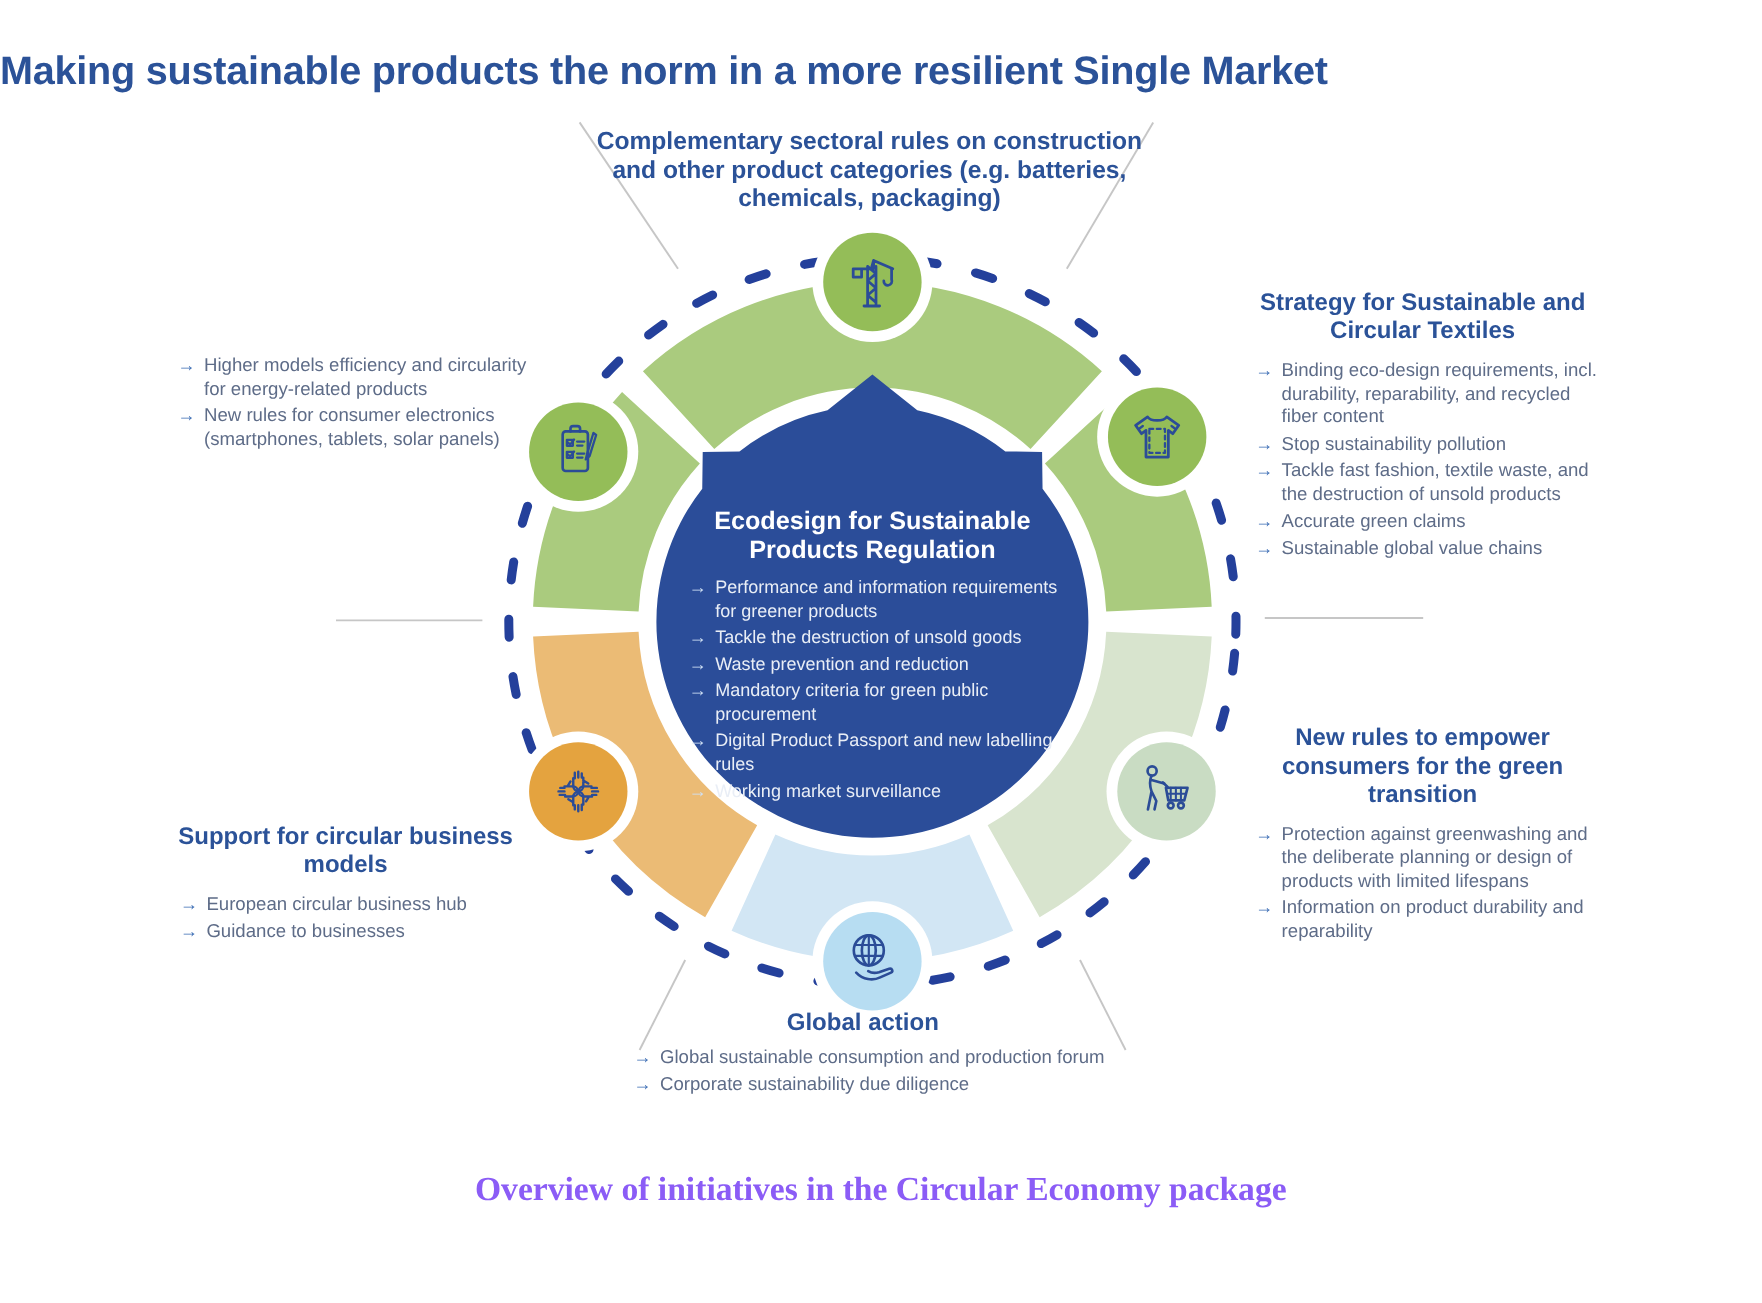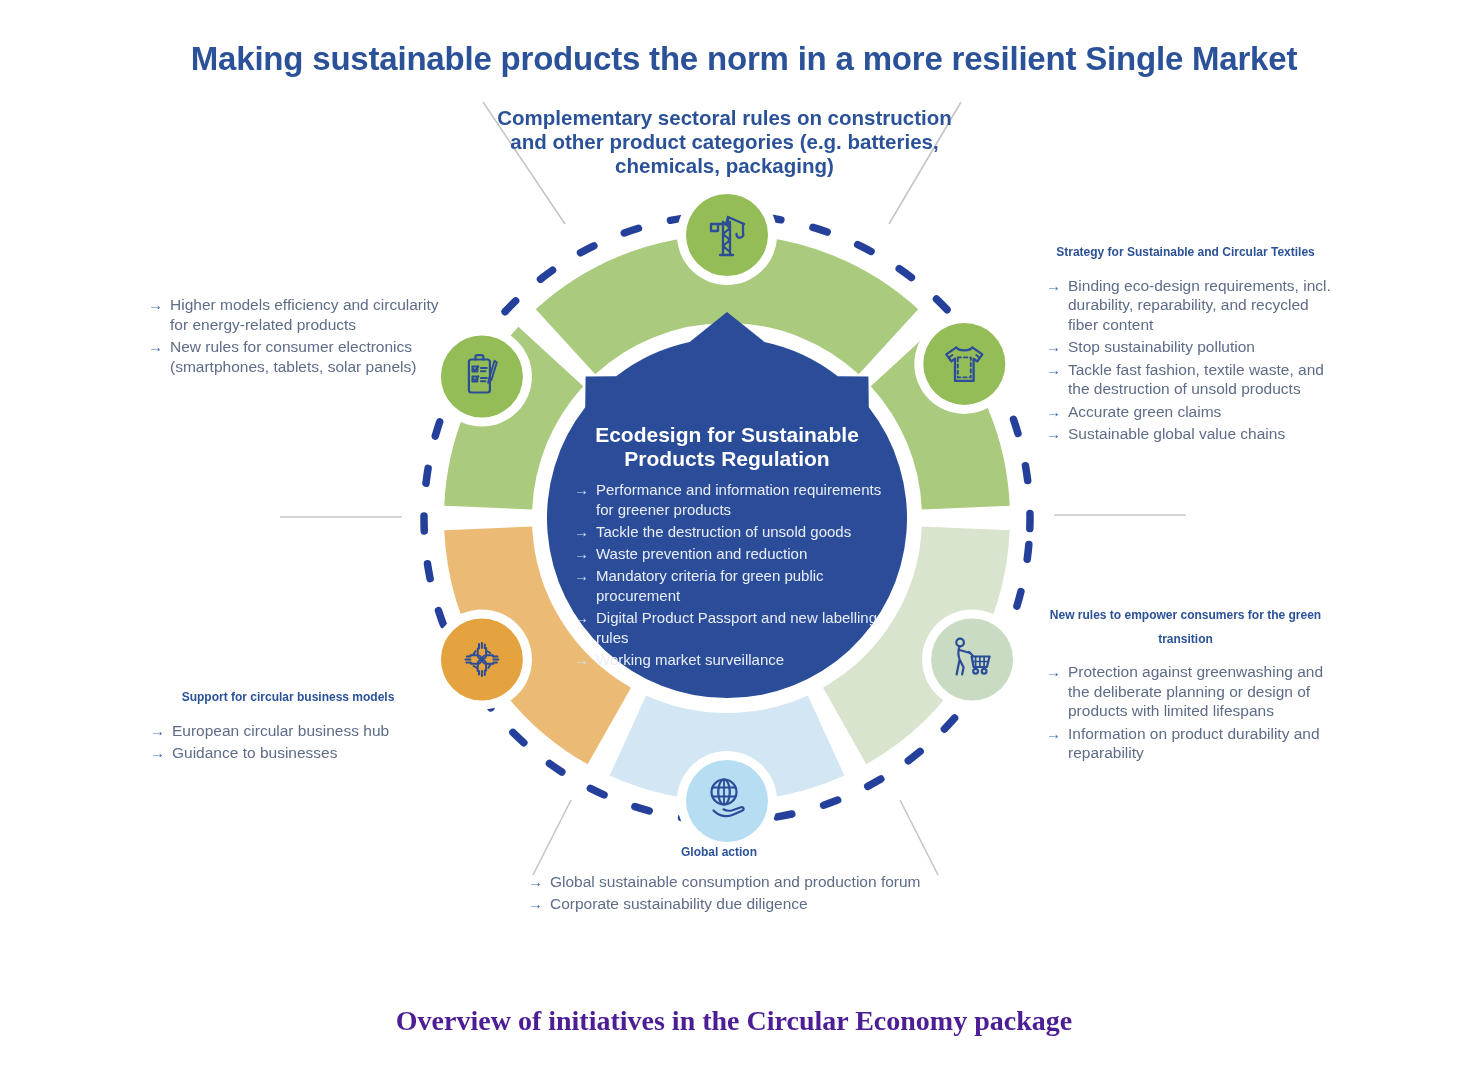--- a/index.html
+++ b/index.html
@@ -1,32 +1,32 @@
 <!DOCTYPE html>
 <html><head>
 <meta charset="utf-8">
 <style>
   html,body{margin:0;padding:0;background:#fff;}
   body{width:1468px;height:1086px;position:relative;overflow:hidden;
        font-family:"Liberation Sans",sans-serif;}
   .abs{position:absolute;}
-  .heading{color:#2B5298;font-weight:bold;font-size:12px;line-height:23.5px;text-align:center;}
-  .main-title{left:0;right:0;top:40px;text-align:center;color:#2B5298;
-              font-weight:bold;font-size:33px;letter-spacing:-0.2px;padding-left:20px;}
+  .heading{color:#2B5298;font-weight:bold;font-size:20px;line-height:23.5px;text-align:center;}
+  .main-title{left:0;right:0;top:40px;color:#2B5298;
+              font-weight:bold;font-size:33px;letter-spacing:-0.2px;}
   .callout-top{left:482px;width:485px;top:106px;font-size:20.5px;line-height:24px;}
   .blist{margin-top:11px;}
   .item{display:flex;gap:7px;color:#5E6C88;font-size:15.5px;line-height:19.5px;
         margin:3px 0;text-align:left;}
   .item .arr{color:#3D6EB5;flex:0 0 15px;font-size:15px;}
   .center-box{left:558px;top:423px;width:338px;z-index:5;}
   .center-box .heading{color:#FFFFFF;font-size:21px;line-height:24px;}
   .center-box .item{color:#E9EEF6;font-size:15px;line-height:20px;margin:2px 0;}
   .center-box .arr{color:#CFE0F4;}
-  .caption{left:0;right:0;top:976px;text-align:center;color:#4c1d95;
-           font-family:"Liberation Serif",serif;font-weight:bold;font-size:28px;margin-top:29px;}
+  .caption{left:0;right:0;top:976px;text-align:center;color:#8b5cf6;
+           font-family:"Liberation Serif",serif;font-weight:bold;font-size:28px;}
   svg.diagram{left:0;top:0;z-index:1;}
   .txtblock{z-index:6;}
 </style>
 </head>
 <body>
 
 <svg class="abs diagram" width="1468" height="1086" viewBox="0 0 1468 1086">
 
   <g stroke="#C6C6C6" stroke-width="1.6">
     <line x1="483" y1="102" x2="565" y2="224"></line>

